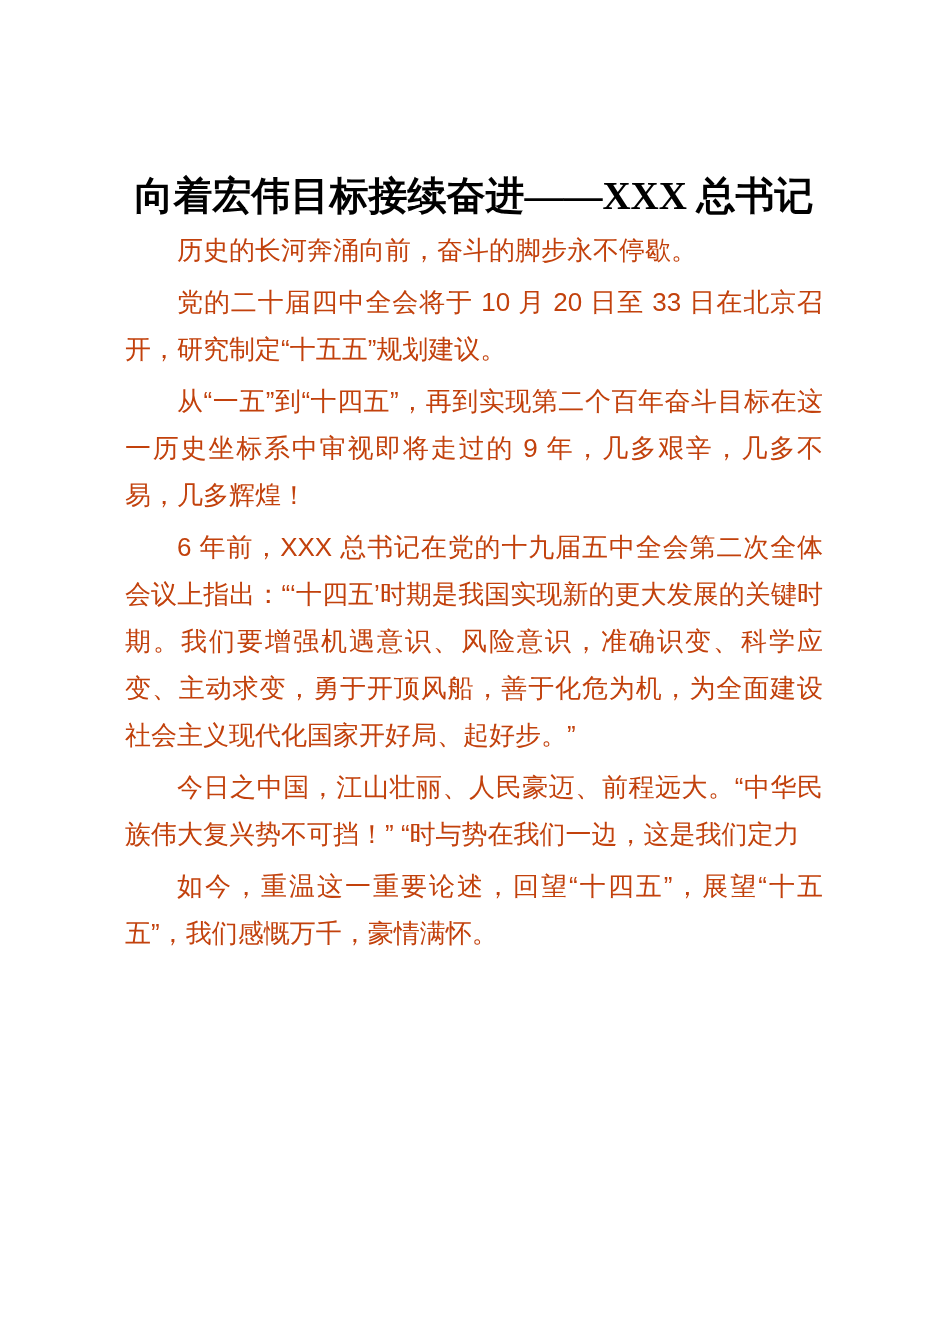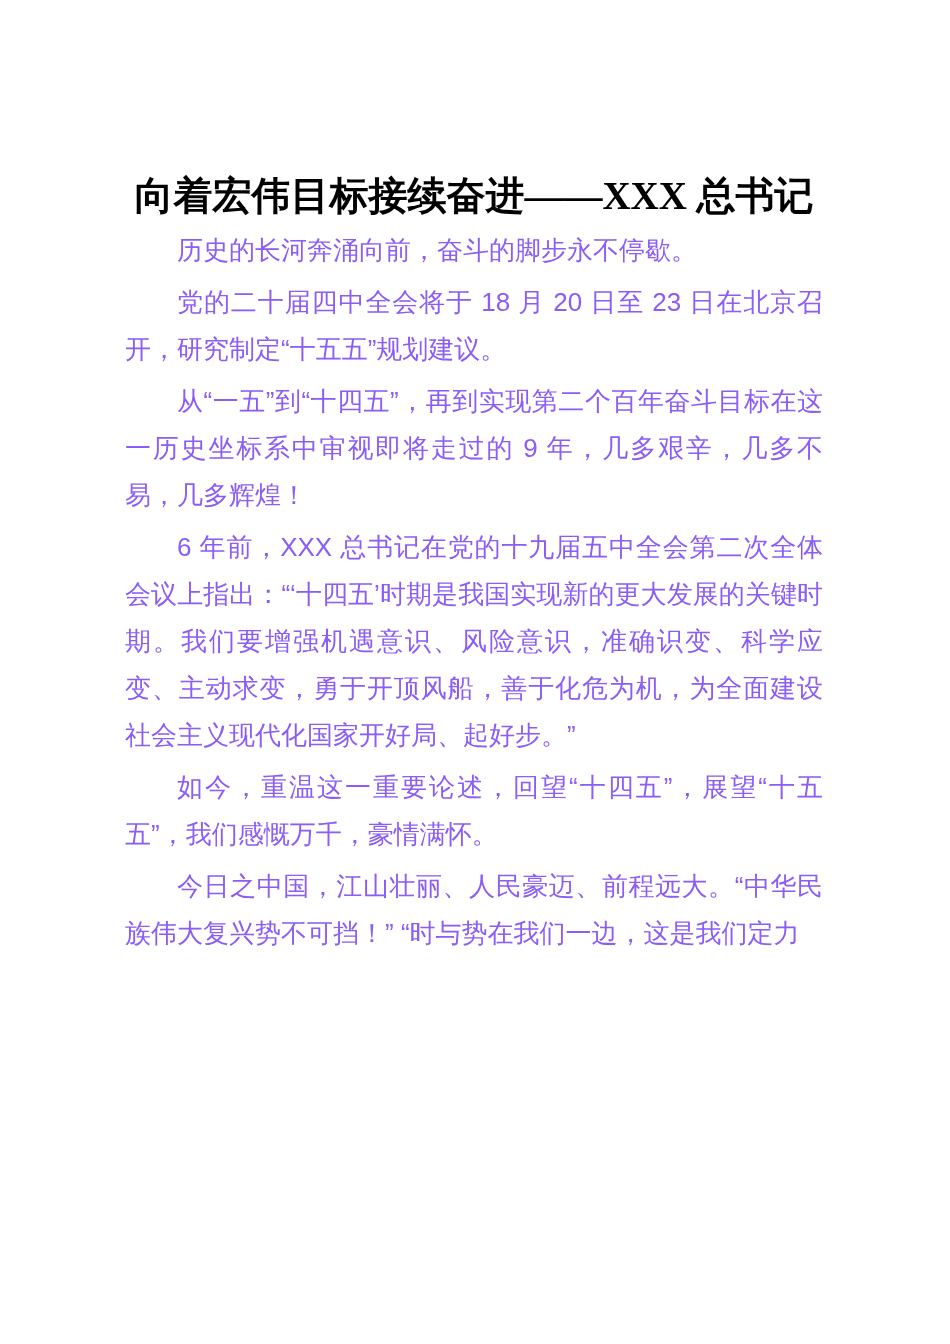--- a/index.html
+++ b/index.html
@@ -34,35 +34,35 @@
   .doc-title .title-line {
     display: block;
     white-space: nowrap;
   }
   .doc-body p.para {
     margin: 5px 0 0 0;
     font-size: 26px;
     line-height: 47px;
     text-align: justify;
     text-indent: 2em;
-    color: #8b5cf6;
+    color: #c2410c;
     word-break: break-all;
   }
 </style>
 </head>
 <body>
 
 <div class="page">
 
   <h1 class="doc-title">
     <span class="title-line">向着宏伟目标接续奋进——XXX 总书记</span>
   </h1>
 
   <div class="doc-body">
     <p class="para">历史的长河奔涌向前，奋斗的脚步永不停歇。</p>
-    <p class="para">党的二十届四中全会将于 18 月 20 日至 23 日在北京召开，研究制定“十五五”规划建议。</p>
+    <p class="para">党的二十届四中全会将于 10 月 20 日至 33 日在北京召开，研究制定“十五五”规划建议。</p>
     <p class="para">从“一五”到“十四五”，再到实现第二个百年奋斗目标在这一历史坐标系中审视即将走过的 9 年，几多艰辛，几多不易，几多辉煌！</p>
     <p class="para">6 年前，XXX 总书记在党的十九届五中全会第二次全体会议上指出：“‘十四五’时期是我国实现新的更大发展的关键时期。我们要增强机遇意识、风险意识，准确识变、科学应变、主动求变，勇于开顶风船，善于化危为机，为全面建设社会主义现代化国家开好局、起好步。”</p>
+    <p class="para">今日之中国，江山壮丽、人民豪迈、前程远大。“中华民族伟大复兴势不可挡！” “时与势在我们一边，这是我们定力</p>
     <p class="para">如今，重温这一重要论述，回望“十四五”，展望“十五五”，我们感慨万千，豪情满怀。</p>
-    <p class="para">今日之中国，江山壮丽、人民豪迈、前程远大。“中华民族伟大复兴势不可挡！” “时与势在我们一边，这是我们定力</p>
   </div>
 
 </div>
 
 </body></html>

